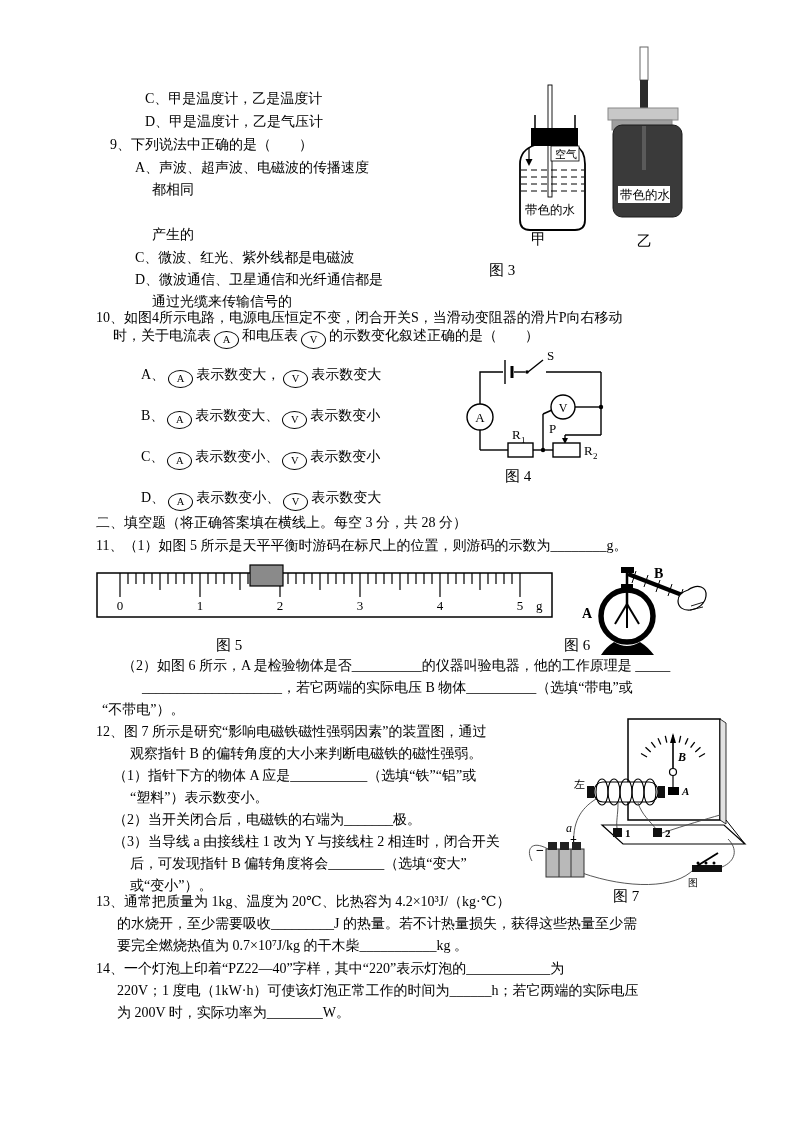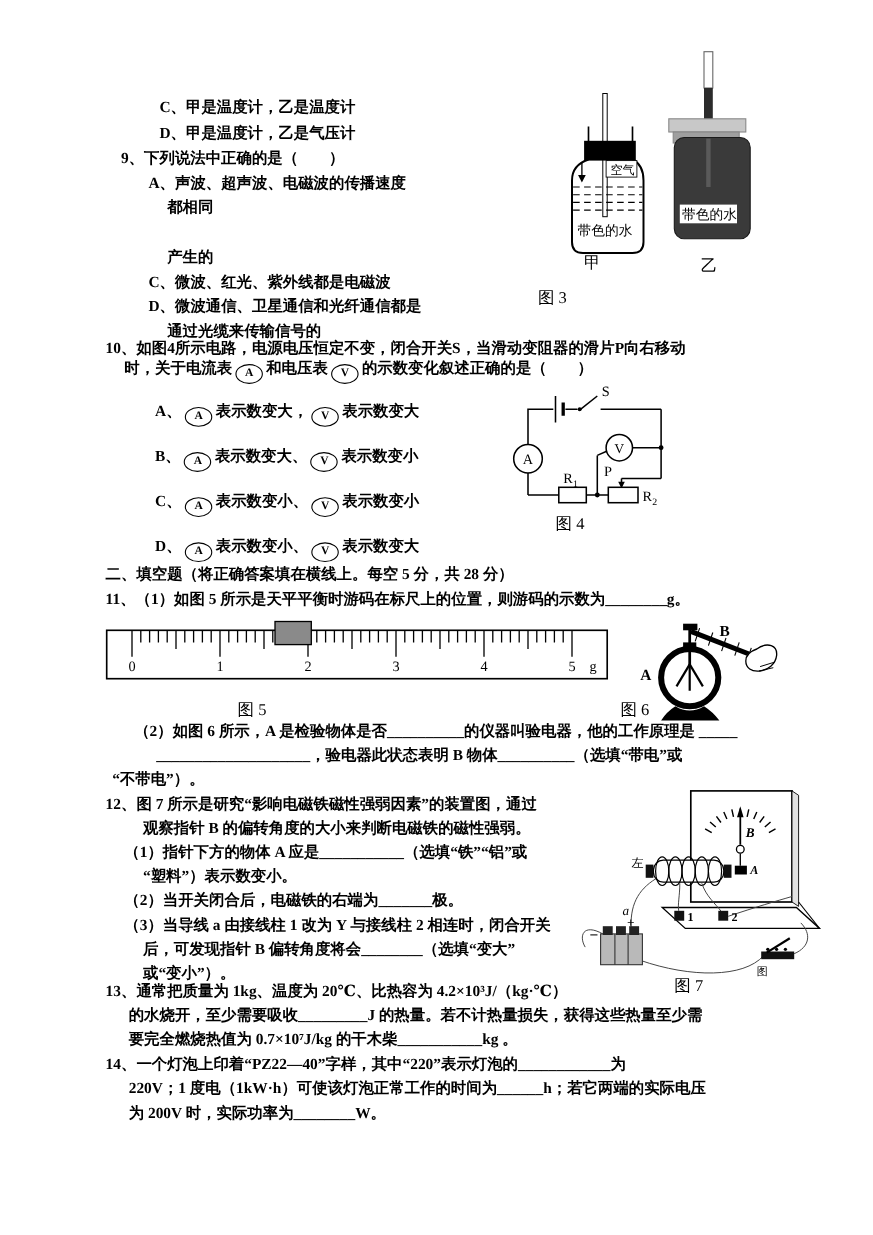--- a/index.html
+++ b/index.html
@@ -1,18 +1,18 @@
 <!DOCTYPE html>
 <html><head>
 <meta charset="utf-8">
 <style>
   html,body{margin:0;padding:0;background:#fff;}
   .page{position:relative;width:794px;height:1123px;background:#ffffff;
         font-family:"Liberation Serif","DejaVu Serif",serif;color:#000;overflow:hidden;}
-  .ln{position:absolute;font-size:14px;line-height:17px;white-space:nowrap;font-weight:bold;}
+  .ln{position:absolute;font-size:14px;line-height:17px;white-space:nowrap;}
   .meter{display:inline-block;width:23px;height:16px;border:1px solid #000;border-radius:50%;
          font-size:10.5px;line-height:15px;text-align:center;vertical-align:-3px;margin:0 3px;}
   .fig{position:absolute;}
   svg text{font-family:"Liberation Serif","DejaVu Serif",serif;fill:#000;}
 </style>
 </head>
 <body>
 
 <div class="page">
 
@@ -27,24 +27,24 @@
   <div class="ln" style="top:293px;left:152px">通过光缆来传输信号的</div>
 
   <div class="ln" style="top:309px;left:96px">10、如图4所示电路，电源电压恒定不变，闭合开关S，当滑动变阻器的滑片P向右移动</div>
   <div class="ln" style="top:327px;left:113px"><span>时，关于电流表</span><span class="meter">A</span><span>和电压表</span><span class="meter">V</span><span>的示数变化叙述正确的是（　　）</span></div>
 
   <div class="ln" style="top:366px;left:141px"><span>A、</span><span class="meter">A</span><span>表示数变大，</span><span class="meter">V</span><span>表示数变大</span></div>
   <div class="ln" style="top:407px;left:141px"><span>B、</span><span class="meter">A</span><span>表示数变大、</span><span class="meter">V</span><span>表示数变小</span></div>
   <div class="ln" style="top:448px;left:141px"><span>C、</span><span class="meter">A</span><span>表示数变小、</span><span class="meter">V</span><span>表示数变小</span></div>
   <div class="ln" style="top:489px;left:141px"><span>D、</span><span class="meter">A</span><span>表示数变小、</span><span class="meter">V</span><span>表示数变大</span></div>
 
-  <div class="ln" style="top:514px;left:96px">二、填空题（将正确答案填在横线上。每空 5 分，共 28 分）</div>
+  <div class="ln" style="top:514px;left:96px">二、填空题（将正确答案填在横线上。每空 3 分，共 28 分）</div>
   <div class="ln" style="top:537px;left:96px">11、（1）如图 5 所示是天平平衡时游码在标尺上的位置，则游码的示数为________g。</div>
   <div class="ln" style="top:657px;left:122px">（2）如图 6 所示，A 是检验物体是否__________的仪器叫验电器，他的工作原理是 _____</div>
-  <div class="ln" style="top:679px;left:142px">____________________，验电器此状态表明 B 物体__________（选填“带电”或</div>
+  <div class="ln" style="top:679px;left:142px">____________________，若它两端的实际电压 B 物体__________（选填“带电”或</div>
   <div class="ln" style="top:701px;left:102px">“不带电”）。</div>
 
   <div class="ln" style="top:723px;left:96px">12、图 7 所示是研究“影响电磁铁磁性强弱因素”的装置图，通过</div>
   <div class="ln" style="top:745px;left:130px">观察指针 B 的偏转角度的大小来判断电磁铁的磁性强弱。</div>
   <div class="ln" style="top:767px;left:113px">（1）指针下方的物体 A 应是___________（选填“铁”“铝”或</div>
   <div class="ln" style="top:789px;left:130px">“塑料”）表示数变小。</div>
   <div class="ln" style="top:811px;left:113px">（2）当开关闭合后，电磁铁的右端为_______极。</div>
   <div class="ln" style="top:833px;left:113px">（3）当导线 a 由接线柱 1 改为 Y 与接线柱 2 相连时，闭合开关</div>
   <div class="ln" style="top:855px;left:130px">后，可发现指针 B 偏转角度将会________（选填“变大”</div>
   <div class="ln" style="top:877px;left:130px">或“变小”）。</div>

